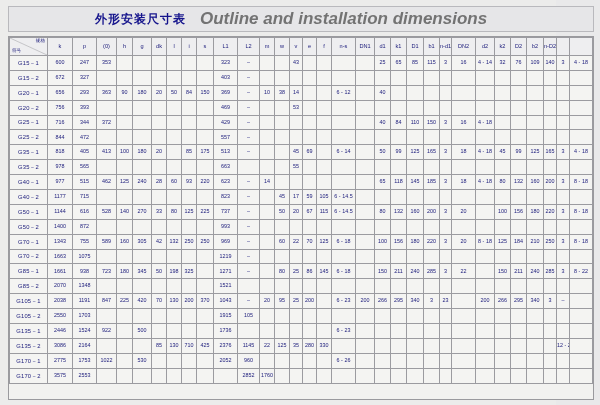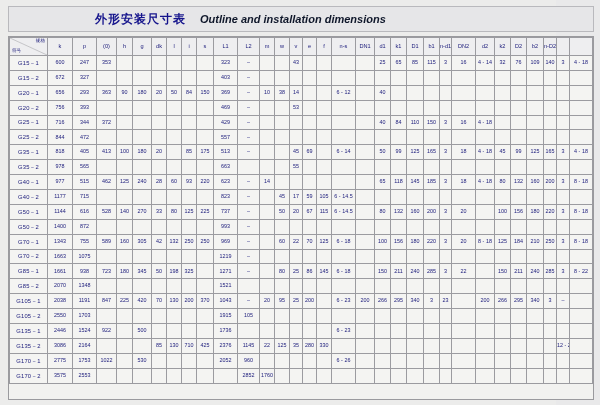--- a/index.html
+++ b/index.html
@@ -18,21 +18,21 @@
     position:absolute;left:8px;top:6px;width:584px;height:24px;
     background:#e6e6e8;
     border:1px solid #b9b9bd;
     display:flex;align-items:center;
   }
   .header .cn{
     color:#15148c;font-size:12px;font-weight:bold;
     margin-left:86px;letter-spacing:1px;
   }
   .header .en{
-    color:#0f172a;font-size:11px;font-style:italic;font-weight:bold;
+    color:#737373;font-size:17px;font-style:italic;font-weight:bold;
     margin-left:14px;
   }
   
   .tablewrap{
     position:absolute;left:8px;top:36px;width:584px;height:362px;
     background:#f2f2f0;
     border:1px solid #9a9a9e;
     overflow:hidden;
   }
   table{

